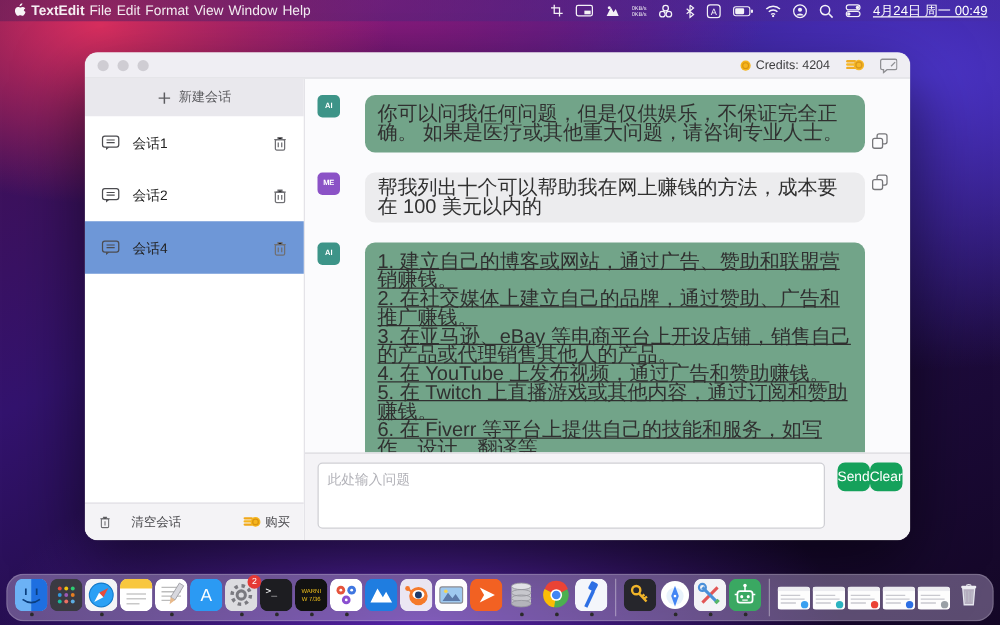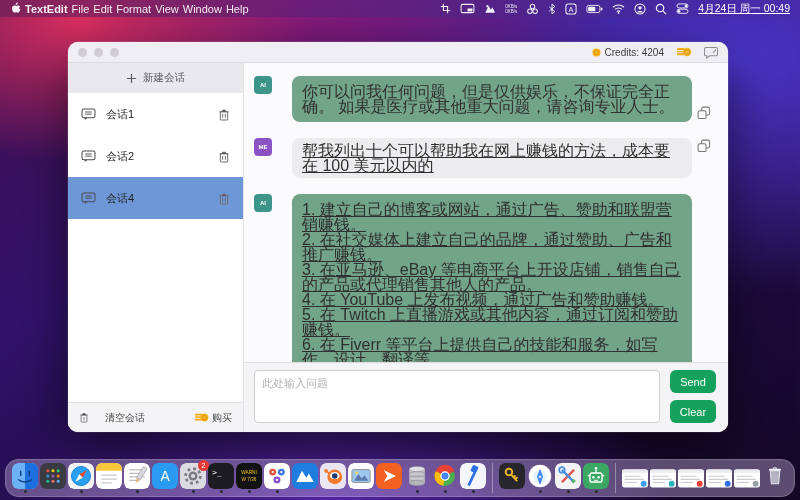--- a/index.html
+++ b/index.html
@@ -56,34 +56,34 @@
   .sf-left { display:flex; align-items:center; gap:16px; }
   .sf-right { margin-left:auto; display:flex; align-items:center; gap:3px; }
   
   .chat { flex:1; display:flex; flex-direction:column; min-width:0; background:#fbfbfd; }
   .messages { flex:1; padding:13px 12px 0 10px; overflow:hidden; }
   .msg-row { display:flex; margin-bottom:16px; }
   .avatar { width:18px; height:18px; border-radius:4px; color:#fff; font-size:6px; font-weight:bold;
             display:flex; align-items:center; justify-content:center; flex:0 0 auto; }
   .bubble { flex:1; margin-left:20px; border-radius:8px; padding:8px 10px; font-size:16px; line-height:15px; color:#303030; white-space:pre-line; }
   .bubble.ai { background:#72a489; }
-  .bubble.me { background:#ececee; padding:5px 10px;text-decoration:underline; }
+  .bubble.me { background:#ececee; padding:5px 10px; }
   .bubble.tall { padding-bottom:30px;text-decoration:underline; }
   .copy-col { width:24px; display:flex; justify-content:center; flex:0 0 auto; }
   .copy-btn { cursor:pointer; display:flex; }
   .copy-bottom { align-self:flex-end; margin-bottom:2px; }
   .copy-top { align-self:flex-start; margin-top:1px; }
   
   .input-bar { flex:0 0 auto; border-top:1px solid #dcdbe0; background:#f4f3f6; padding:7px 12px 9px 10px; display:flex; }
   .input-bar textarea {
     flex:1; height:53px; resize:none; border:1px solid #cfcfd4; border-radius:4px;
     font-family:inherit; font-size:11px; padding:5px 7px; color:#333; background:#fff; outline:none;
   }
   .input-bar textarea::placeholder { color:#b2b2b8; }
-  .btn-col { width:46px; margin-left:10px; display:flex; flex-direction:column; justify-content:space-between; }
+  .btn-col { width:46px; margin-left:10px; display:flex; flex-direction:row; justify-content:space-between; }
   .btn { height:23px; border:none; border-radius:6px; background:#15a15b; color:#fff; font-size:11px; font-family:inherit; cursor:pointer; }
   
   .dock {
     position:absolute; bottom:3px; left:50%; transform:translateX(-50%);
     display:flex; align-items:center; gap:2px; padding:3px 6px;
     background:rgba(190,172,215,.42); border:1px solid rgba(255,255,255,.18); border-radius:14px;
   }
   .dock-item { position:relative; width:26px; display:flex; flex-direction:column; align-items:center; }
   .tile { width:26px; height:26px; border-radius:6px; overflow:hidden; display:flex; align-items:center; justify-content:center; }
   .tile svg { width:26px; height:26px; display:block; }

